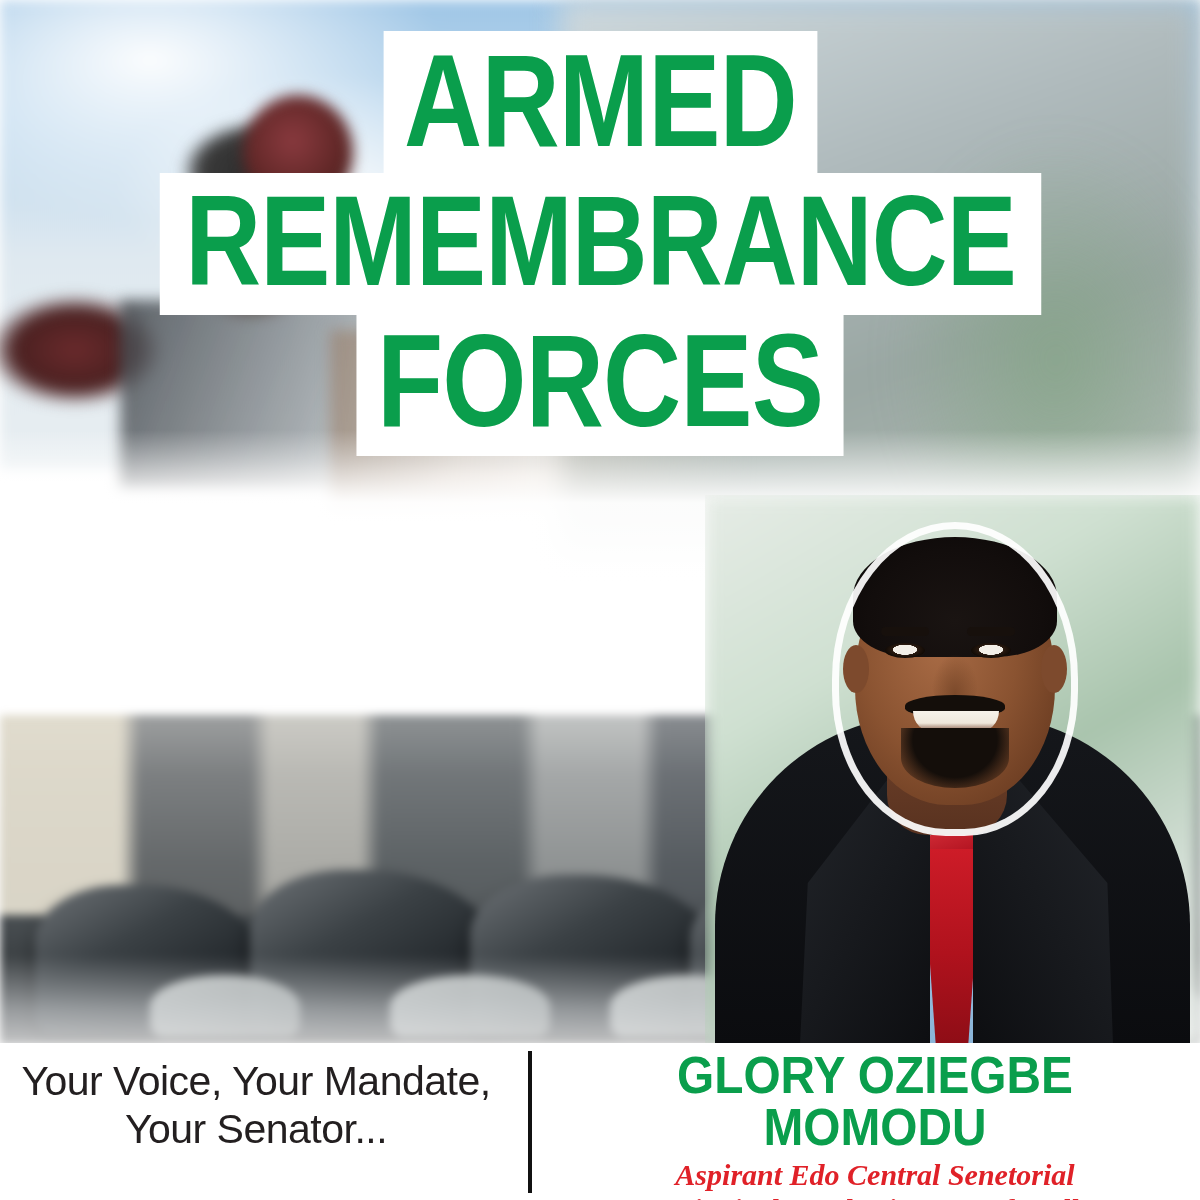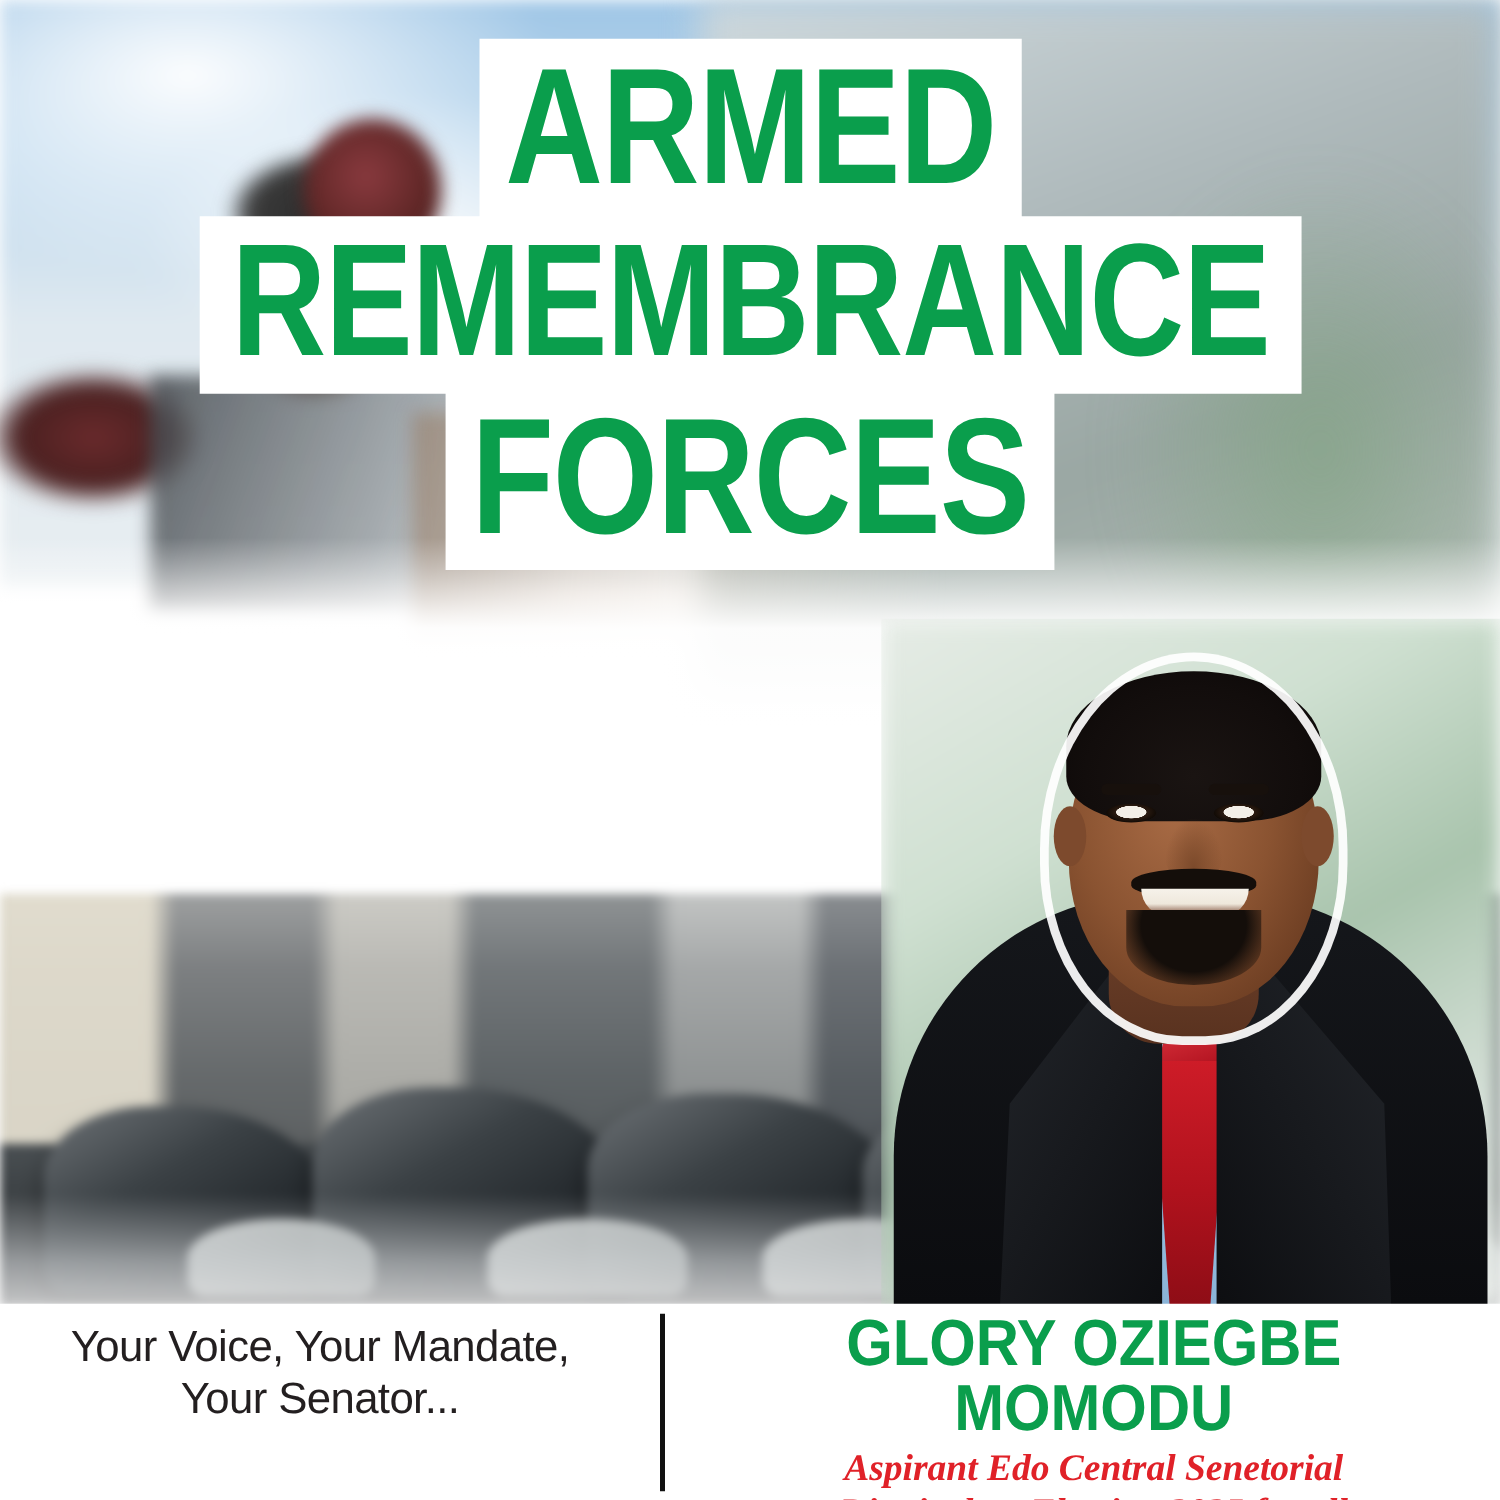--- a/index.html
+++ b/index.html
@@ -170,21 +170,21 @@
         background:#140e0a;}
   .p-beard{position:absolute;left:196px;top:233px;width:108px;height:60px;border-radius:0 0 50% 50%;
         background:radial-gradient(ellipse at 50% 20%, #140e0a 0%, #140e0a 55%, rgba(20,14,10,0) 92%);}
   .p-outline{position:absolute;left:134px;top:34px;width:232px;height:300px;border-radius:50% 50% 46% 46%;
         box-shadow:0 0 0 7px rgba(255,255,255,.92);pointer-events:none;}
 
   
   .footer{position:absolute;left:0;top:1043px;width:1200px;height:157px;background:#ffffff;}
   .footer-left{position:absolute;left:0;top:14px;width:512px;text-align:center;}
   .slogan{margin:0;color:#231f20;font-family:"Liberation Sans",sans-serif;
-          font-size:35px;line-height:1.18;letter-spacing:-.5px;white-space:pre-line;}
+          font-size:41px;line-height:1.18;letter-spacing:-.5px;white-space:pre-line;}
   .divider{position:absolute;left:528px;top:8px;width:4px;height:142px;background:#111111;}
   .footer-right{position:absolute;left:550px;top:6px;width:650px;text-align:center;}
   .cand-name{margin:0;color:#0a9e4c;
           font-family:"Liberation Sans Narrow","Liberation Sans",sans-serif;
           font-weight:bold;font-size:52px;line-height:1;letter-spacing:0px;
           transform:scaleX(.92);transform-origin:center;}
   .cand-role{margin:4px 0 0 0;color:#e02128;
           font-family:"Liberation Serif",serif;font-weight:bold;font-style:italic;
           font-size:30px;line-height:1.18;white-space:pre-line;}
 </style>

